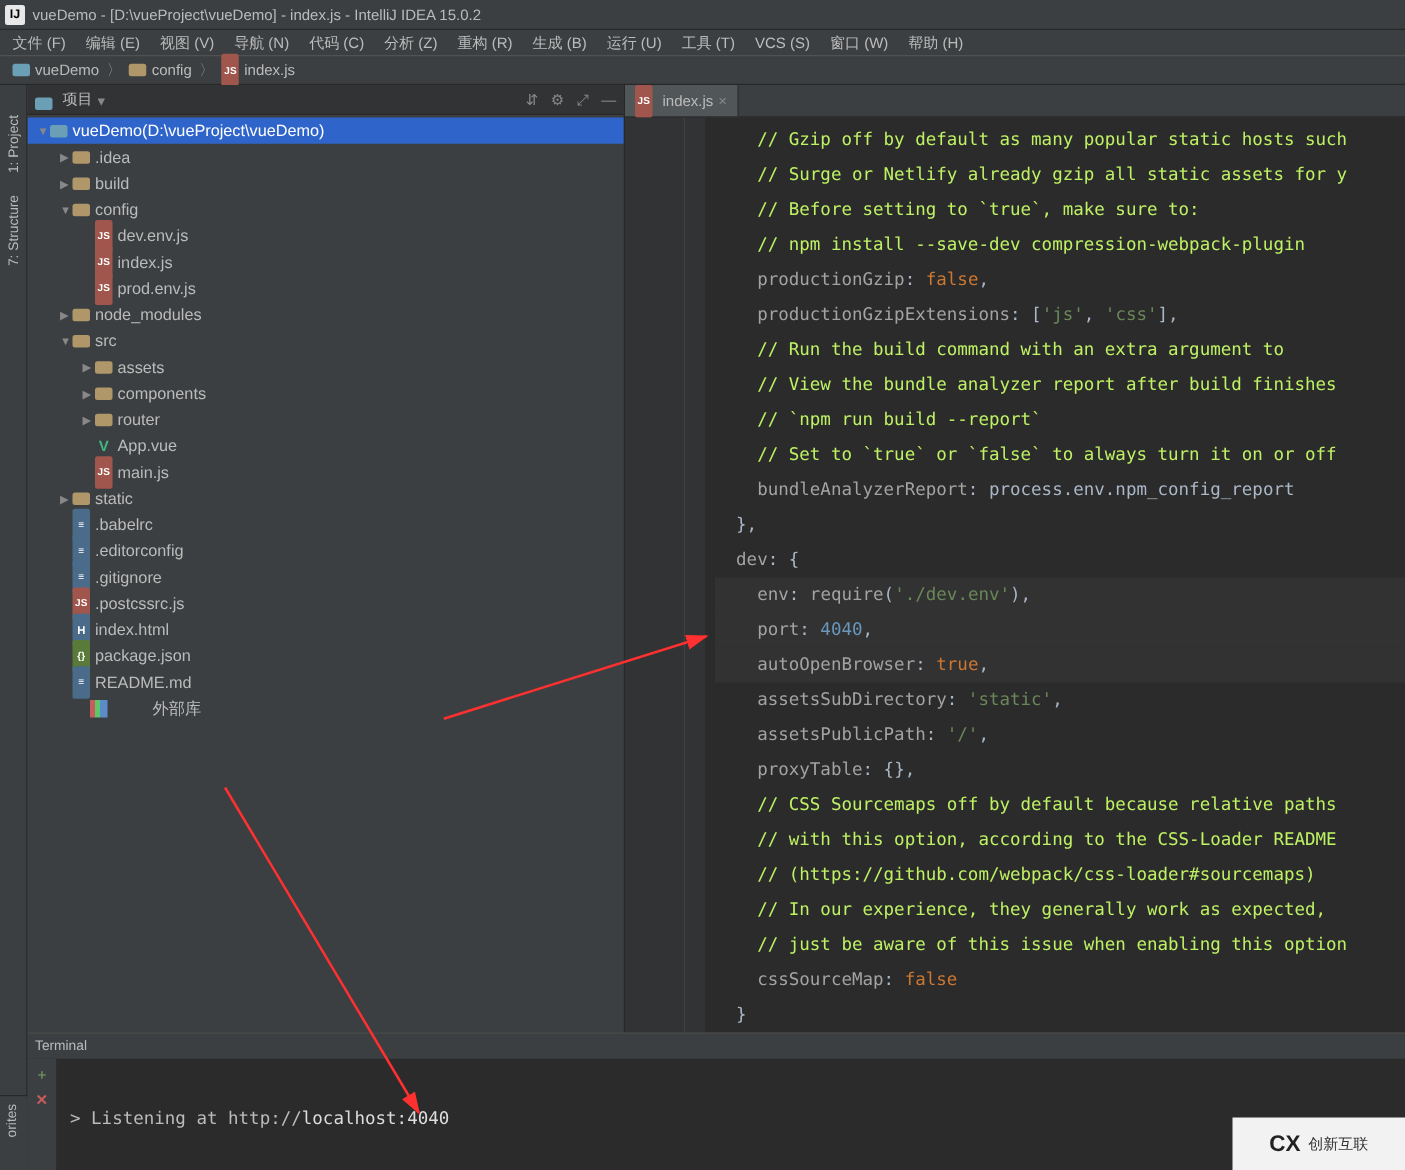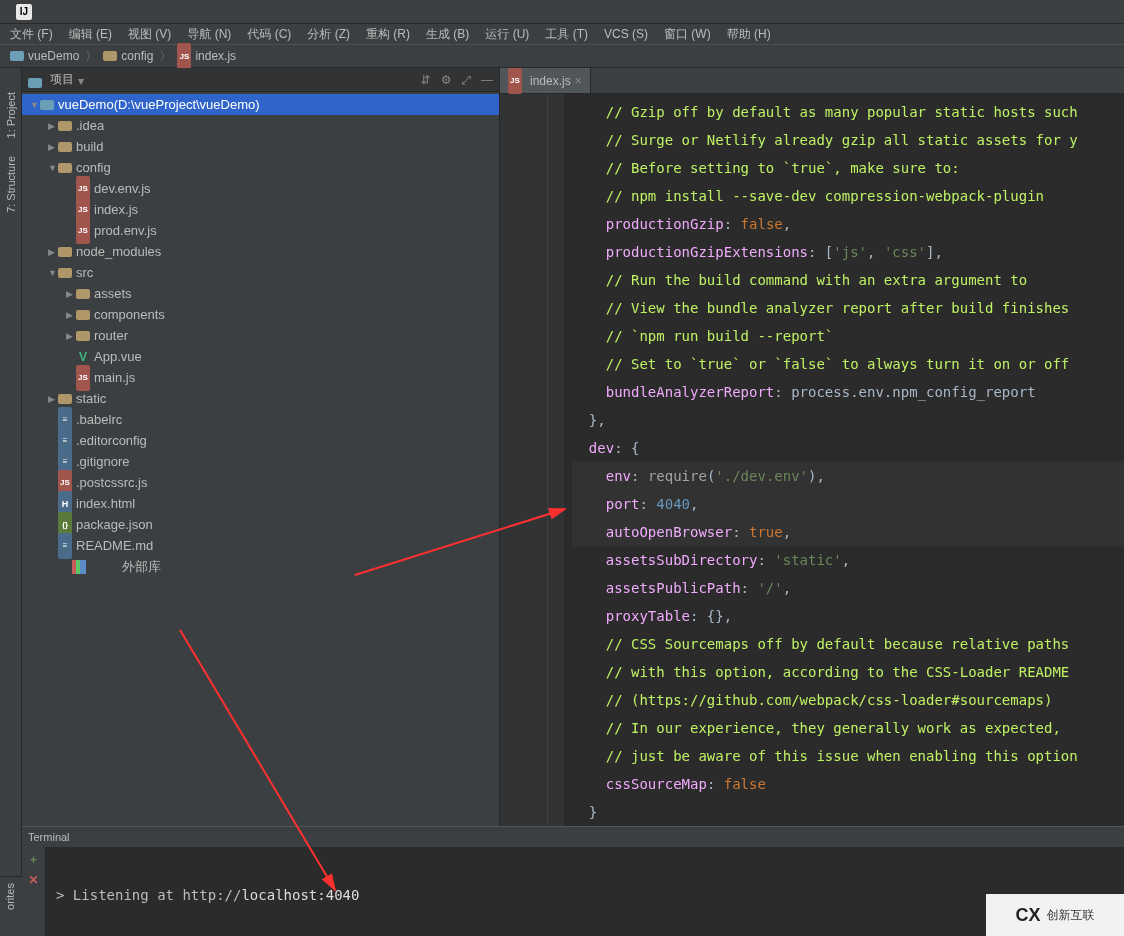--- a/index.html
+++ b/index.html
@@ -12,21 +12,21 @@
   height: 936px;
   overflow: hidden;
   position: relative;
 }
 .titlebar {
   height: 24px;
   background: #3c3f41;
   border-bottom: 1px solid #282828;
   display: flex;
   align-items: center;
-  padding: 0 16px;
+  padding: 0 4px;
   color: #bbbbbb;
   font-size: 12px;
 }
 .titlebar .app-icon {
   width: 16px; height: 16px;
   background: #e8e8e8;
   color: #000;
   font-weight: bold;
   font-size: 10px;
   display: inline-flex;
@@ -208,21 +208,21 @@
   overflow: hidden;
 }
 .code .line { height: 28px; display:block; }
 .code .line.hl { background:#323232; }
 .tok-comment { color: #bef264; }
 .tok-key { color: #cc7832; }
 .tok-str { color: #6a8759; }
 .tok-num { color: #6897bb; }
 .tok-ident { color: #a3a3a3; }
 .tok-punc { color: #a9b7c6; }
-.tok-prop { color: #f0abfc; }
+.tok-prop { color: #a3a3a3; }
 .terminal-panel {
   position: absolute;
   bottom: 0;
   left: 22px;
   right: 0;
   height: 110px;
   background: #2b2b2b;
   border-top: 1px solid #555;
   display: flex;
   flex-direction: column;
@@ -294,20 +294,21 @@
   font-size: 11px;
   color: #bbbbbb;
   padding:6px 4px;
 }
 </style>
 </head>
 <body>
 
 <div class="titlebar">
   <span class="app-icon">IJ</span>
+  <span>vueDemo - [D:\vueProject\vueDemo] - index.js - IntelliJ IDEA 15.0.2</span>
 </div>
 
 <div class="menubar" id="menubar">
     <span class="menu-item">文件 (F)</span>
     <span class="menu-item">编辑 (E)</span>
     <span class="menu-item">视图 (V)</span>
     <span class="menu-item">导航 (N)</span>
     <span class="menu-item">代码 (C)</span>
     <span class="menu-item">分析 (Z)</span>
     <span class="menu-item">重构 (R)</span>

